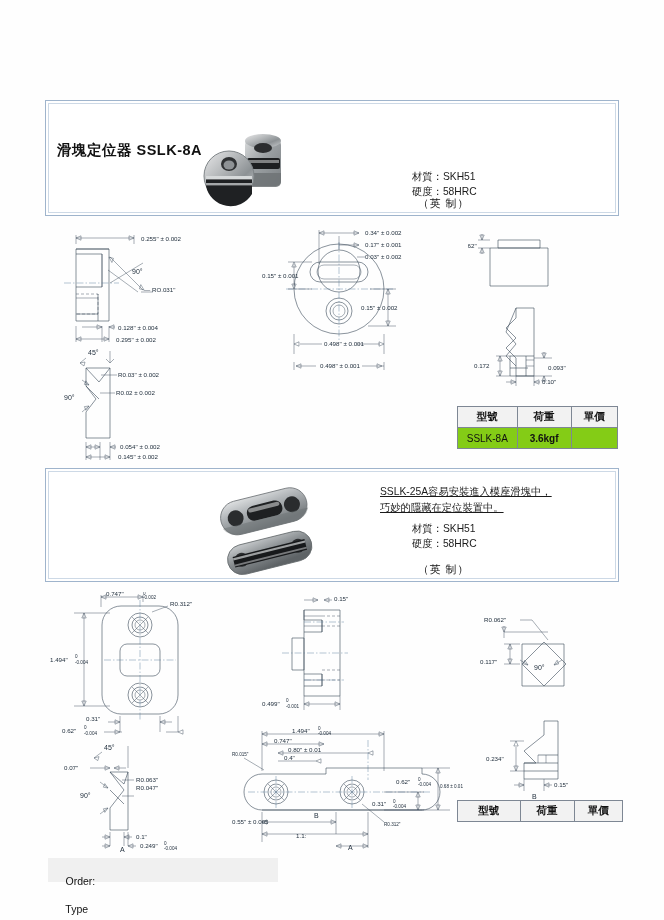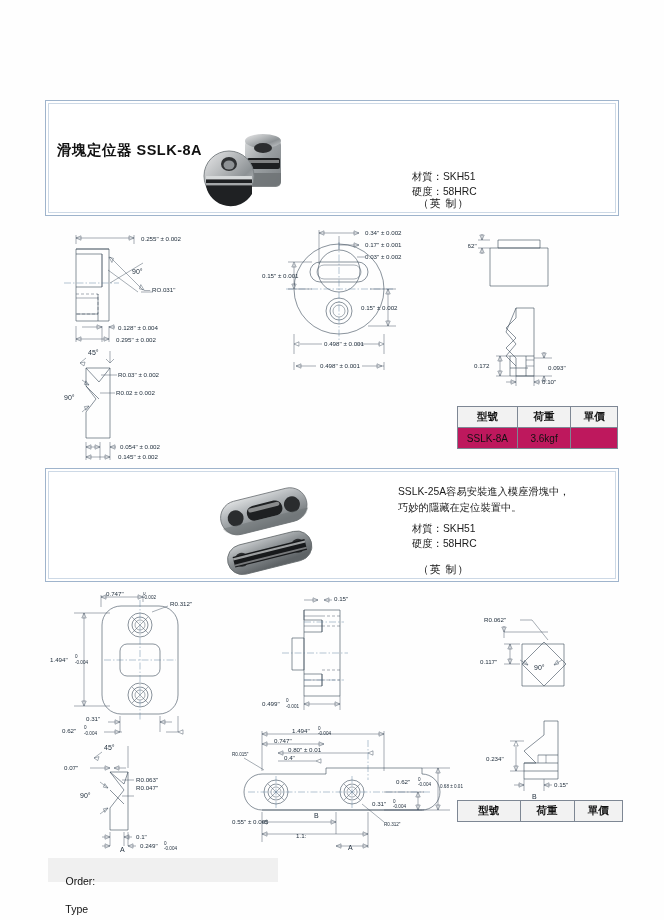--- a/index.html
+++ b/index.html
@@ -56,28 +56,28 @@
     font-size:10.8px;
     color:#111;
     letter-spacing:1px;
   }
 
   
   .spec-table{
     position:absolute;
     border-collapse:collapse;
     font-size:10px;
-    background:#be185d;
+    background:#84cc16;
   }
   .spec-table td,.spec-table th{
     border:1px solid #7e8794;
     height:20px;
     text-align:center;
     vertical-align:middle;
-    font-weight:normal;
+    font-weight:bold;
     color:#111;
     padding:0 4px;
   }
   .spec-table th{background:#f2f2f2;font-weight:bold;font-size:10.5px;}
   .spec-table td.model{font-weight:normal;font-size:10px;}
 
   
   .dwg{position:absolute;}
   .dwg svg{display:block;}
   .dimtxt{font-family:"Liberation Sans",sans-serif;font-size:6.2px;fill:#23313f;}
@@ -350,21 +350,21 @@
         <rect x="24" y="60" width="86" height="30" rx="15" fill="url(#n2)" stroke="#63686b" stroke-width="0.8"></rect>
         <ellipse cx="38" cy="75" rx="7" ry="7" fill="#2c2e30"></ellipse>
         <ellipse cx="96" cy="75" rx="7" ry="7" fill="#2c2e30"></ellipse>
         <rect x="30" y="70" width="74" height="11" fill="#17191b"></rect>
         <rect x="30" y="71.5" width="74" height="2.2" fill="#c9cccd" opacity=".75"></rect>
         <rect x="30" y="78" width="74" height="1.8" fill="#b5b8ba" opacity=".6"></rect>
       </g>
     </svg>
   </div>
 
-  <div class="desc" style="left:398px;top:484px;width:230px;">SSLK-25A容易安裝進入模座滑塊中，
+  <div class="desc" style="left:380px;top:484px;width:230px;text-decoration:underline;">SSLK-25A容易安裝進入模座滑塊中，
 巧妙的隱藏在定位裝置中。</div>
 
   <div class="matl" style="left:378px;top:522px;width:230px;">材質：SKH51
 硬度：58HRC</div>
 
   <div class="unit-note" style="left:418px;top:563px;">（英 制）</div>
 
   <div class="dwg" style="left:48px;top:592px;">
     <svg width="215" height="148" viewBox="0 0 215 148">
 

